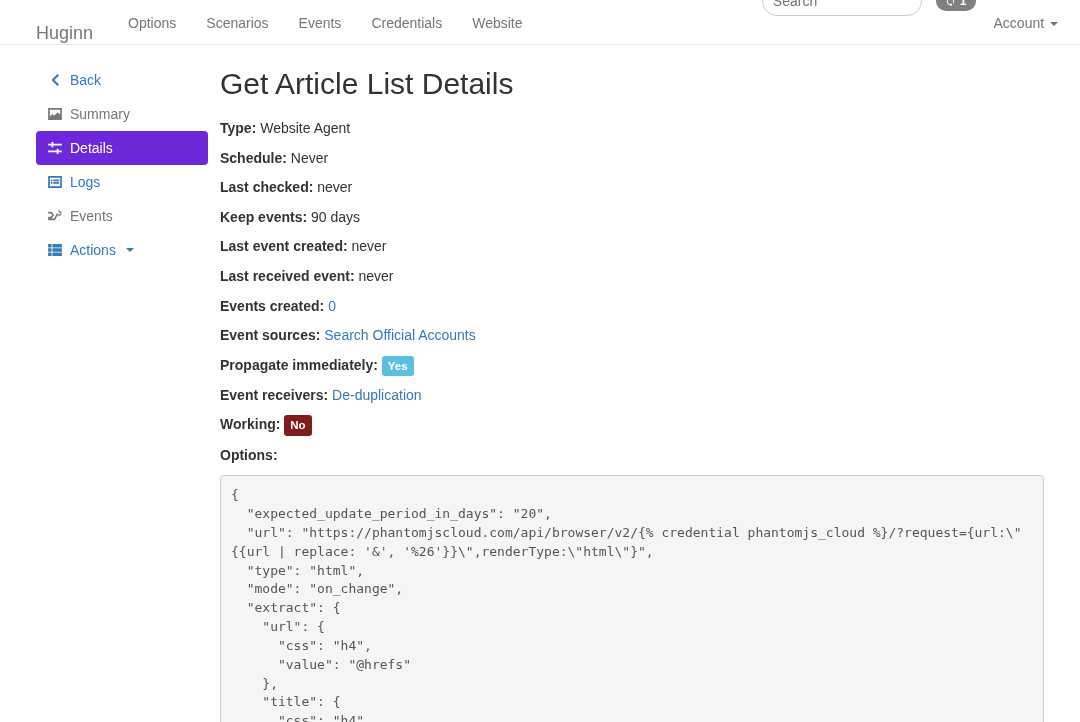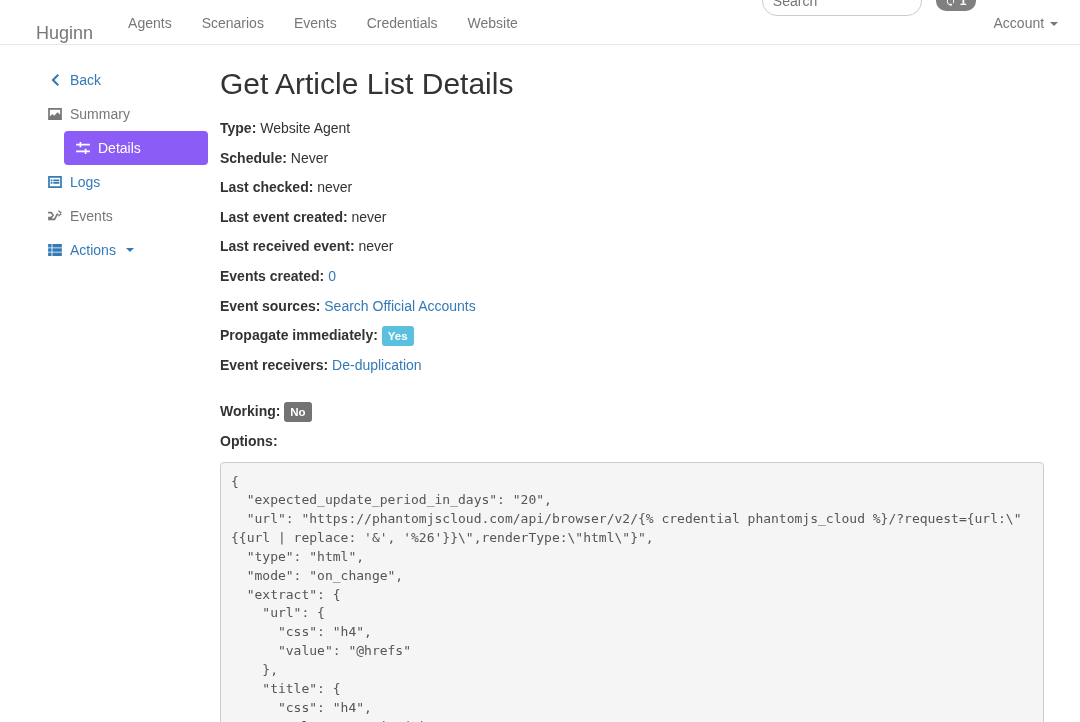--- a/index.html
+++ b/index.html
@@ -93,23 +93,22 @@
     display: flex;
     align-items: center;
     gap: 8px;
     padding: 9px 12px;
     color: #337ab7;
     text-decoration: none;
     border-radius: 4px;
     cursor: pointer;
   }
   .nav-stacked a.active {
-    background: #8b5cf6;
+    background: #6d28d9;
     color: #fff;
-    margin-left: 28px;
   }
   .nav-stacked a.muted { color: #777; }
   .nav-stacked .icon {
     width: 14px;
     display: inline-flex;
     justify-content: center;
   }
   .main {
     flex: 1;
     margin-left: 12px;
@@ -132,42 +131,42 @@
   .label-badge {
     display: inline-block;
     padding: 2px 6px;
     font-size: 11.5px;
     font-weight: bold;
     color: #fff;
     border-radius: 3px;
     vertical-align: baseline;
   }
   .label-info { background: #5bc0de; }
-  .label-danger { background: #737373; margin-top: 16px; }
+  .label-danger { background: #7f1d1d; }
   pre.options {
     background: #f5f5f5;
     border: 1px solid #ccc;
     border-radius: 4px;
     padding: 10px;
     font-family: Menlo, Monaco, Consolas, monospace;
     font-size: 13px;
     line-height: 1.45;
     color: #555;
     white-space: pre-wrap;
     word-wrap: break-word;
     margin-top: 8px;
   }
 </style>
 </head>
 <body>
 
 <div class="navbar">
   <span class="brand">Huginn</span>
   <div class="nav-links">
-    <a>Agents</a>
+    <a>Options</a>
     <a>Scenarios</a>
     <a>Events</a>
     <a>Credentials</a>
     <a>Website</a>
   </div>
   <div class="nav-right">
     <input class="search-box" type="text" placeholder="Search" style="">
     <span class="badge-pill">
       <svg viewBox="0 0 24 24">
           <path fill="#fff" d="M12 4V1L8 5l4 4V6c3.3 0 6 2.7 6 6 0 1-.2 1.9-.7 2.7l1.5 1.5C19.5 15 20 13.5 20 12c0-4.4-3.6-8-8-8zm0 14c-3.3 0-6-2.7-6-6 0-1 .2-1.9.7-2.7L5.2 7.8C4.5 9 4 10.5 4 12c0 4.4 3.6 8 8 8v3l4-4-4-4v3z"></path>
@@ -258,20 +257,24 @@
     </p>
     <p class="prop">
       <b>Schedule:</b>
       <span class="val">Never</span>
     </p>
     <p class="prop">
       <b>Last checked:</b>
       <span class="val">never</span>
     </p>
     <p class="prop">
+      <b>Keep events:</b>
+      <span class="val">90 days</span>
+    </p>
+    <p class="prop">
       <b>Last event created:</b>
       <span class="val">never</span>
     </p>
     <p class="prop">
       <b>Last received event:</b>
       <span class="val">never</span>
     </p>
     <p class="prop">
       <b>Events created:</b>
       <a>0</a>

